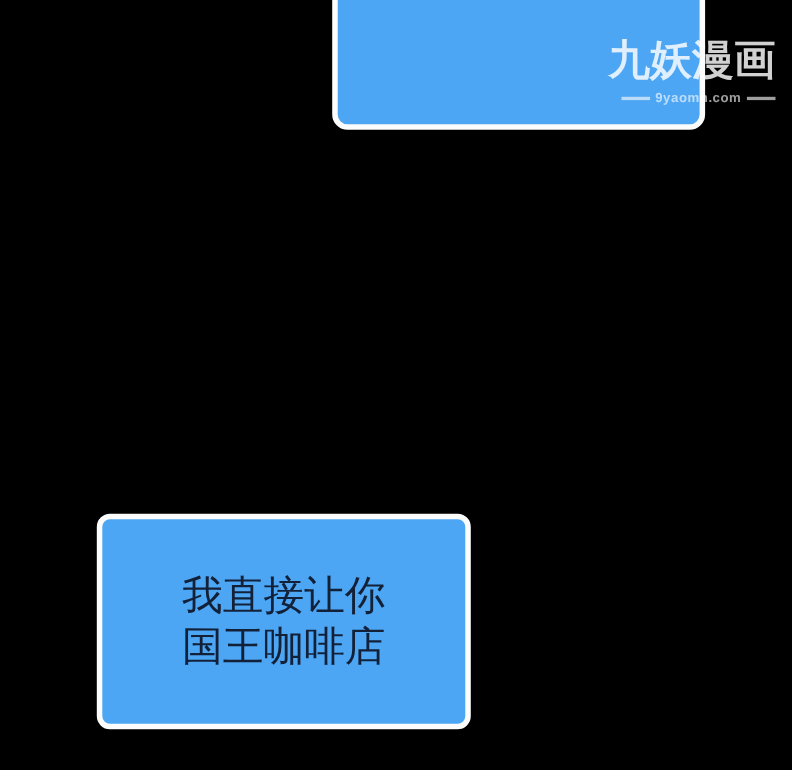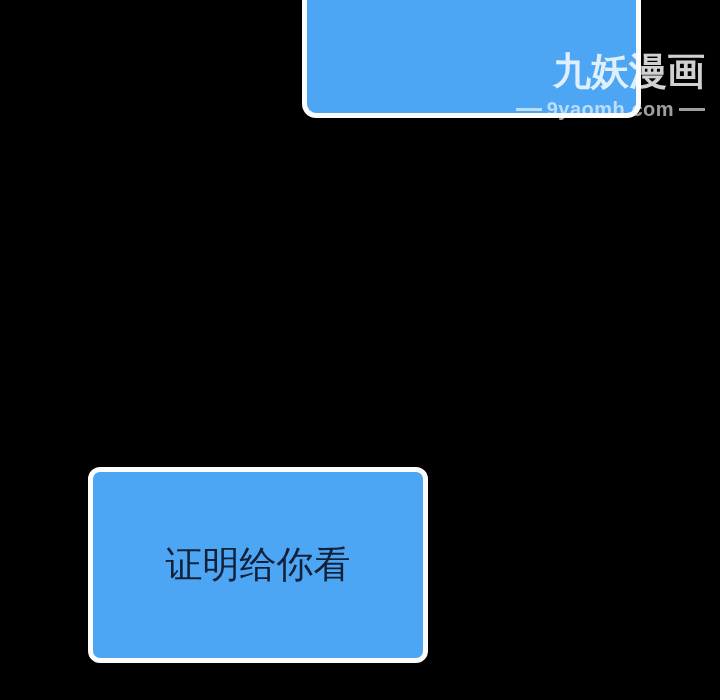--- a/index.html
+++ b/index.html
@@ -47,42 +47,42 @@
     justify-content: center;
     font-size: 37px;
     line-height: 46px;
   }
   .speech-line {
     white-space: nowrap;
     font-weight: 500;
   }
   .watermark {
     position: absolute;
-    top: 48px;
+    top: 32px;
     right: 15px;
     z-index: 5;
-    text-align: right;
+    text-align: left;
   }
   .wm-brand {
     font-family: "Liberation Serif", "DejaVu Serif", serif;
     font-weight: bold;
     font-size: 38px;
     line-height: 46px;
     letter-spacing: 0px;
     color: var(--watermark-brand, rgba(255,255,255,0.82));
     white-space: nowrap;
   }
   .wm-sub {
     margin-top: 4px;
     display: flex;
     align-items: center;
     justify-content: flex-end;
     gap: 5px;
     color: var(--watermark-url, rgba(255,255,255,0.62));
-    font-size: 20px;
+    font-size: 12px;
     font-weight: bold;
     letter-spacing: 0.5px;
   }
   .wm-dash {
     display: inline-block;
     width: 26px;
     height: 3px;
     background: var(--watermark-url, rgba(255,255,255,0.62));
   }
 </style>
@@ -97,16 +97,17 @@
   <div class="watermark">
     <div class="wm-brand">九妖漫画</div>
     <div class="wm-sub">
       <span class="wm-dash"></span>
       <span>9yaomh.com</span>
       <span class="wm-dash"></span>
     </div>
   </div>
 
   <div class="bubble bubble-bottom">
-    <div class="speech-line">证明给你看</div>
+    <div class="speech-line">我直接让你</div>
+    <div class="speech-line">国王咖啡店</div>
   </div>
 
 </div>
 
 </body></html>

